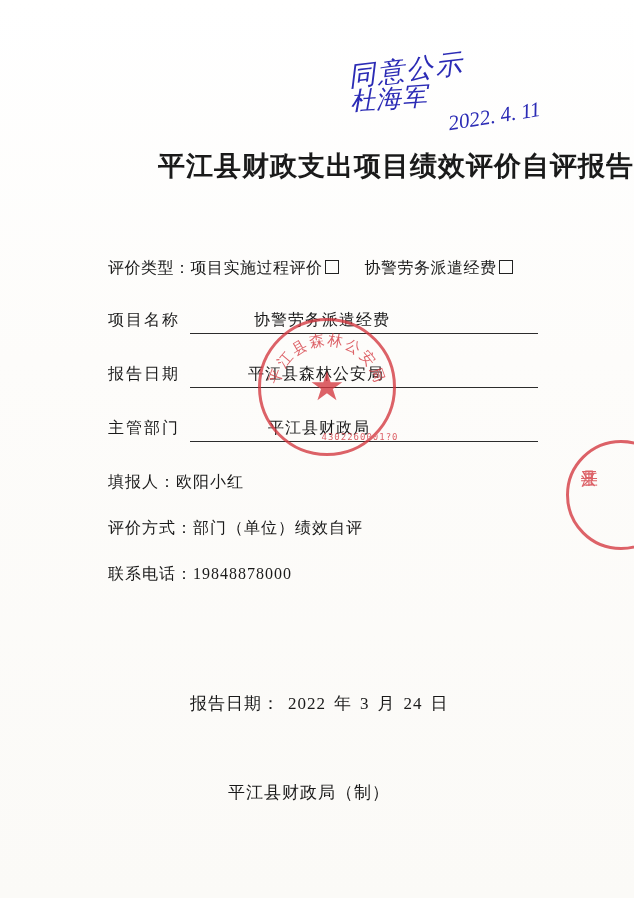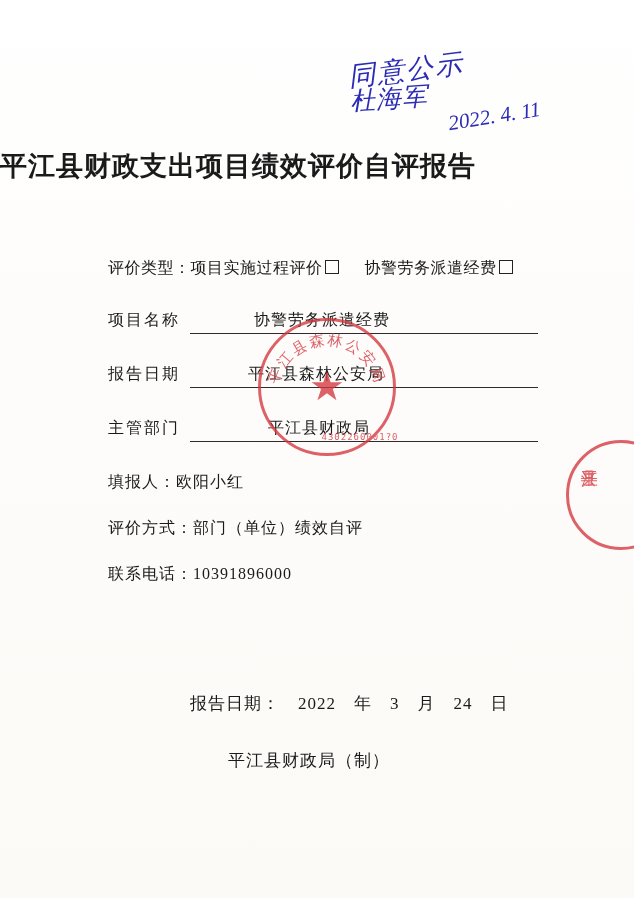--- a/index.html
+++ b/index.html
@@ -67,21 +67,21 @@
     transform: rotate(-9deg);
     white-space: nowrap;
   }
 
   
   .doc-title {
     position: absolute;
     left: 0;
     right: 0;
     top: 148px;
-    text-align: left;
+    text-align: right;
     font-size: 27px;
     font-weight: bold;
     letter-spacing: 1px;
     font-family: "DejaVu Sans", "Liberation Sans", sans-serif;
   }
 
   
   .body-block {
     position: absolute;
     left: 108px;
@@ -146,27 +146,27 @@
   }
 
   
   .report-date {
     position: absolute;
     left: 190px;
     top: 692px;
     font-size: 17px;
     letter-spacing: 1px;
   }
-  .report-date .num { margin: 0 18px; text-align: center; }
+  .report-date .num { margin: 0 8px; text-align: center; }
 
   
   .issuer {
     position: absolute;
     left: 228px;
-    top: 749px;
+    top: 781px;
     font-size: 17px;
     letter-spacing: 1px;
   }
 
   
   .seal {
     position: absolute;
     pointer-events: none;
     opacity: 0.78;
   }
@@ -277,21 +277,21 @@
 
     <div class="plainrow">
       <span>填报人：欧阳小红</span>
     </div>
 
     <div class="plainrow">
       <span>评价方式：部门（单位）绩效自评</span>
     </div>
 
     <div class="plainrow">
-      <span>联系电话：10391896000</span>
+      <span>联系电话：19848878000</span>
     </div>
 
   </div>
 
   <div class="report-date">
     <span>报告日期：</span><span class="num">2022</span><span>年</span><span class="num">3</span><span>月</span><span class="num">24</span><span>日</span>
   </div>
 
   <div class="issuer">平江县财政局（制）</div>
 

